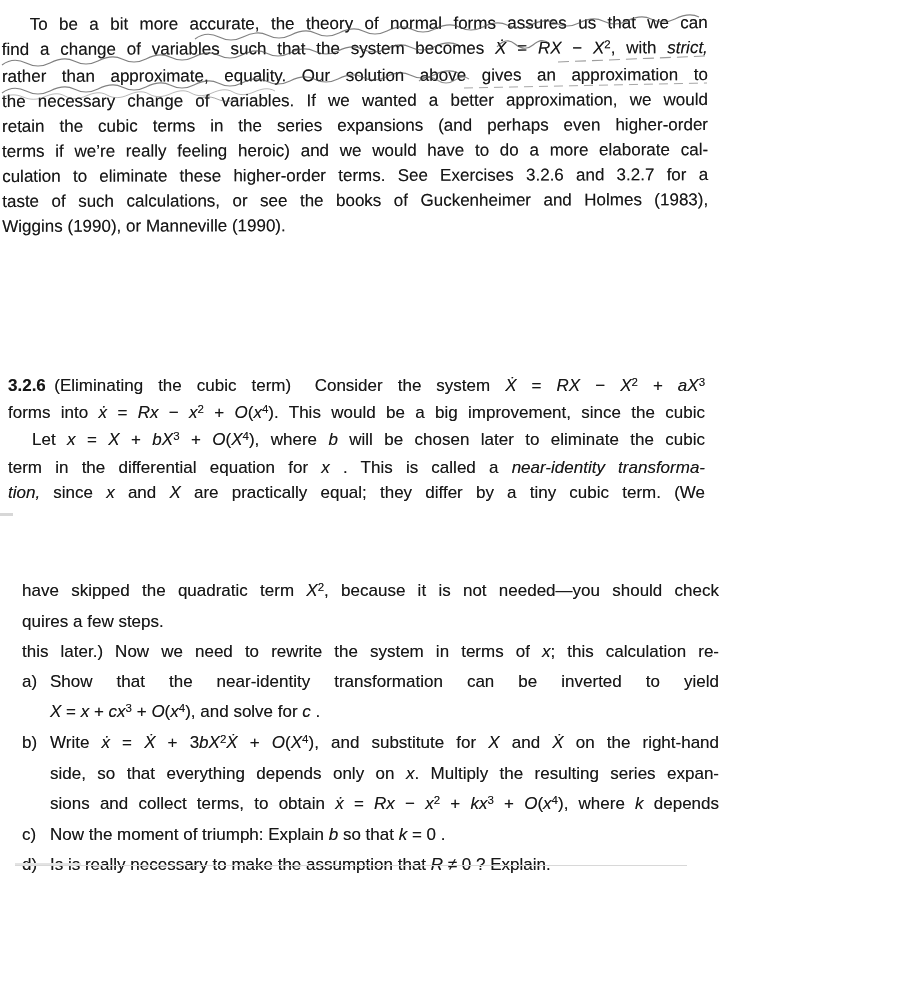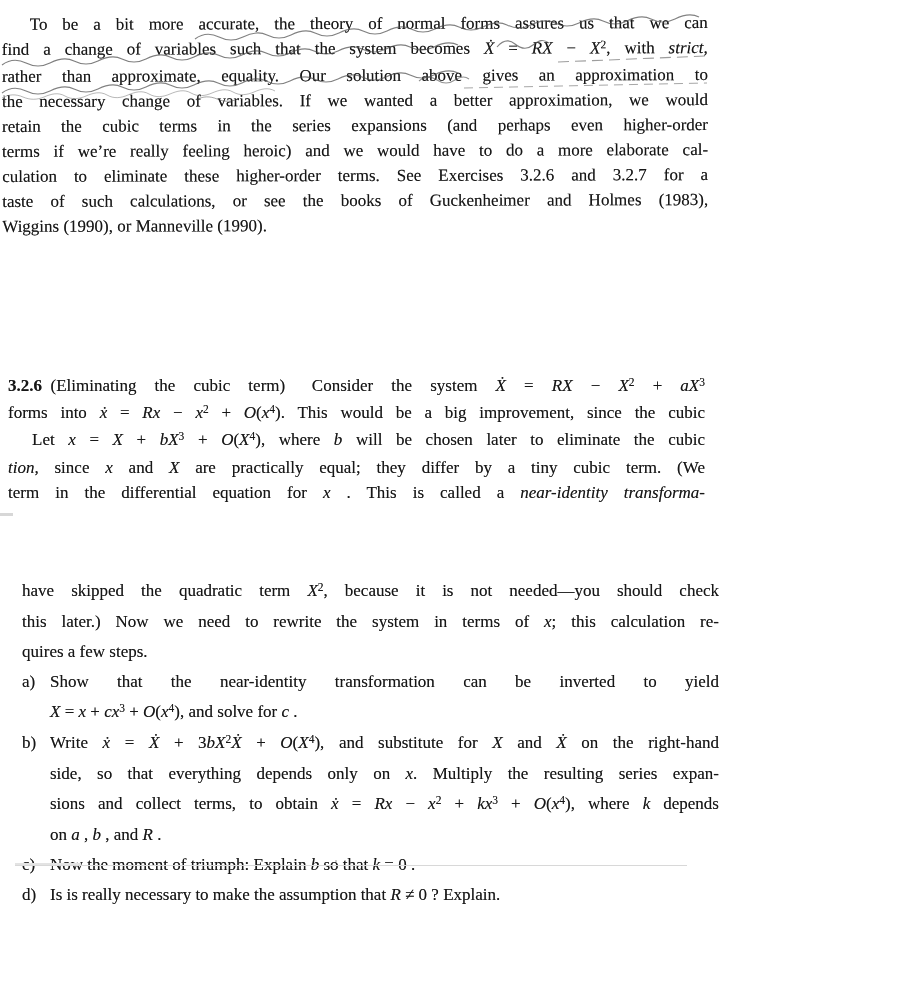--- a/index.html
+++ b/index.html
@@ -6,21 +6,21 @@
     margin: 0;
     padding: 0;
     background: #ffffff;
   }
   #page {
     position: relative;
     width: 901px;
     height: 991px;
     background: #ffffff;
     overflow: hidden;
-    font-family: Liberation Serif, serif;
+    font-family: Liberation Sans, sans-serif;
     color: #171717;
   }
   .textblock {
     position: absolute;
     font-size: 17px;
     color: #171717;
     text-shadow: 0 0 0.45px rgba(25,25,25,0.55);
   }
   #para-top   { left: 2px;  top: 11px;  width: 706px; line-height: 25px; transform: rotate(-0.15deg); }
   #frag1      { left: 8px; top: 373px; width: 697px; line-height: 25.2px; }
@@ -64,34 +64,33 @@
       <div class="tline just"><span class="run-n">terms if we’re really feeling heroic) and we would have to do a more elaborate cal-</span></div>
       <div class="tline just"><span class="run-n">culation to eliminate these higher-order terms. See Exercises 3.2.6 and 3.2.7 for a</span></div>
       <div class="tline just"><span class="run-n">taste of such calculations, or see the books of Guckenheimer and Holmes (1983),</span></div>
       <div class="tline"><span class="run-n">Wiggins (1990), or Manneville (1990).</span></div>
     </div>
 
   <div id="frag1" class="textblock">
       <div class="tline just"><span class="run-b">3.2.6</span><span class="run-n"> (Eliminating the cubic term)  Consider the system </span><span class="run-i">Ẋ</span><span class="run-n"> = </span><span class="run-i">RX</span><span class="run-n"> − </span><span class="run-i">X</span><span class="run-sup">2</span><span class="run-n"> + </span><span class="run-i">aX</span><span class="run-sup">3</span></div>
       <div class="tline just"><span class="run-n">forms into </span><span class="run-i">ẋ</span><span class="run-n"> = </span><span class="run-i">Rx</span><span class="run-n"> − </span><span class="run-i">x</span><span class="run-sup">2</span><span class="run-n"> + </span><span class="run-i">O</span><span class="run-n">(</span><span class="run-i">x</span><span class="run-sup">4</span><span class="run-n">). This would be a big improvement, since the cubic</span></div>
       <div class="tline just" style="text-indent: 24px;"><span class="run-n">Let </span><span class="run-i">x</span><span class="run-n"> = </span><span class="run-i">X</span><span class="run-n"> + </span><span class="run-i">bX</span><span class="run-sup">3</span><span class="run-n"> + </span><span class="run-i">O</span><span class="run-n">(</span><span class="run-i">X</span><span class="run-sup">4</span><span class="run-n">), where </span><span class="run-i">b</span><span class="run-n"> will be chosen later to eliminate the cubic</span></div>
+      <div class="tline just"><span class="run-n">term in the differential equation for </span><span class="run-i">x</span><span class="run-n"> . This is called a </span><span class="run-i">near-identity transforma-</span></div>
       <div class="tline just"><span class="run-i">tion,</span><span class="run-n"> since </span><span class="run-i">x</span><span class="run-n"> and </span><span class="run-i">X</span><span class="run-n"> are practically equal; they differ by a tiny cubic term. (We</span></div>
-      <div class="tline just"><span class="run-n">term in the differential equation for </span><span class="run-i">x</span><span class="run-n"> . This is called a </span><span class="run-i">near-identity transforma-</span></div>
     </div>
 
   <div id="frag2" class="textblock">
       <div class="tline just"><span class="run-n">have skipped the quadratic term </span><span class="run-i">X</span><span class="run-sup">2</span><span class="run-n">, because it is not needed—you should check</span></div>
+      <div class="tline"><span class="run-n">quires a few steps.</span></div>
       <div class="tline just"><span class="run-n">this later.) Now we need to rewrite the system in terms of </span><span class="run-i">x</span><span class="run-n">; this calculation re-</span></div>
-      <div class="tline"><span class="run-n">quires a few steps.</span></div>
       <div class="tline just"><span class="run-lbl">a)</span><span class="run-n">Show that the near-identity transformation can be inverted to yield</span></div>
       <div class="tline" style="text-indent: 28px;"><span class="run-i">X</span><span class="run-n"> = </span><span class="run-i">x</span><span class="run-n"> + </span><span class="run-i">cx</span><span class="run-sup">3</span><span class="run-n"> + </span><span class="run-i">O</span><span class="run-n">(</span><span class="run-i">x</span><span class="run-sup">4</span><span class="run-n">), and solve for </span><span class="run-i">c</span><span class="run-n"> .</span></div>
       <div class="tline just"><span class="run-lbl">b)</span><span class="run-n">Write </span><span class="run-i">ẋ</span><span class="run-n"> = </span><span class="run-i">Ẋ</span><span class="run-n"> + 3</span><span class="run-i">bX</span><span class="run-sup">2</span><span class="run-i">Ẋ</span><span class="run-n"> + </span><span class="run-i">O</span><span class="run-n">(</span><span class="run-i">X</span><span class="run-sup">4</span><span class="run-n">), and substitute for </span><span class="run-i">X</span><span class="run-n"> and </span><span class="run-i">Ẋ</span><span class="run-n"> on the right-hand</span></div>
       <div class="tline just" style="text-indent: 28px;"><span class="run-n">side, so that everything depends only on </span><span class="run-i">x</span><span class="run-n">. Multiply the resulting series expan-</span></div>
       <div class="tline just" style="text-indent: 28px;"><span class="run-n">sions and collect terms, to obtain </span><span class="run-i">ẋ</span><span class="run-n"> = </span><span class="run-i">Rx</span><span class="run-n"> − </span><span class="run-i">x</span><span class="run-sup">2</span><span class="run-n"> + </span><span class="run-i">kx</span><span class="run-sup">3</span><span class="run-n"> + </span><span class="run-i">O</span><span class="run-n">(</span><span class="run-i">x</span><span class="run-sup">4</span><span class="run-n">), where </span><span class="run-i">k</span><span class="run-n"> depends</span></div>
-      <div class="tline" style="text-indent: 28px;"><span class="run-n">on </span><span class="run-i">a</span><span class="run-n"> , </span><span class="run-i">b</span><span class="run-n"> , and </span><span class="run-i">R</span><span class="run-n"> .</span></div>
       <div class="tline"><span class="run-lbl">c)</span><span class="run-n">Now the moment of triumph: Explain </span><span class="run-i">b</span><span class="run-n"> so that </span><span class="run-i">k</span><span class="run-n"> = 0 .</span></div>
       <div class="tline"><span class="run-lbl">d)</span><span class="run-n">Is is really necessary to make the assumption that </span><span class="run-i">R</span><span class="run-n"> ≠ 0 ? Explain.</span></div>
     </div>
 
   <svg id="pencil-marks" width="901" height="991" viewBox="0 0 901 991">
 
     <path d="M195,39 c8,-6 16,-6 24,-2 s16,4 24,0 s16,-6 24,-2 s16,4 24,0 s16,-6 24,-2 s16,4 24,0 s16,-6 24,-2 s16,4 24,0 s16,-6 24,-2 s16,4 24,0 s16,-6 24,-2 s16,4 24,0 s16,-6 24,-2 s16,4 24,0 s16,-6 24,-2 s16,4 24,0 s16,-6 24,-2 s16,4 24,0 s16,-6 24,-2 s16,4 24,0 s16,-6 24,-2" fill="none" stroke="#4d4d4d" stroke-width="1.15" opacity="0.7"></path>
 
     <path d="M2,65 c8,-6 16,-6 24,-2 s16,4 24,0 s16,-6 24,-2 s16,4 24,0 s16,-6 24,-2 s16,4 24,0 s16,-6 24,-2 s16,4 24,0 s16,-6 24,-2 s16,4 24,0 s16,-6 24,-2 s16,4 24,0 s16,-6 24,-2 s16,4 24,0 s16,-6 24,-2 s16,4 24,0 s16,-6 24,-2 s16,4 24,0 s16,-6 24,-2" fill="none" stroke="#4d4d4d" stroke-width="1.15" opacity="0.72"></path>
 

